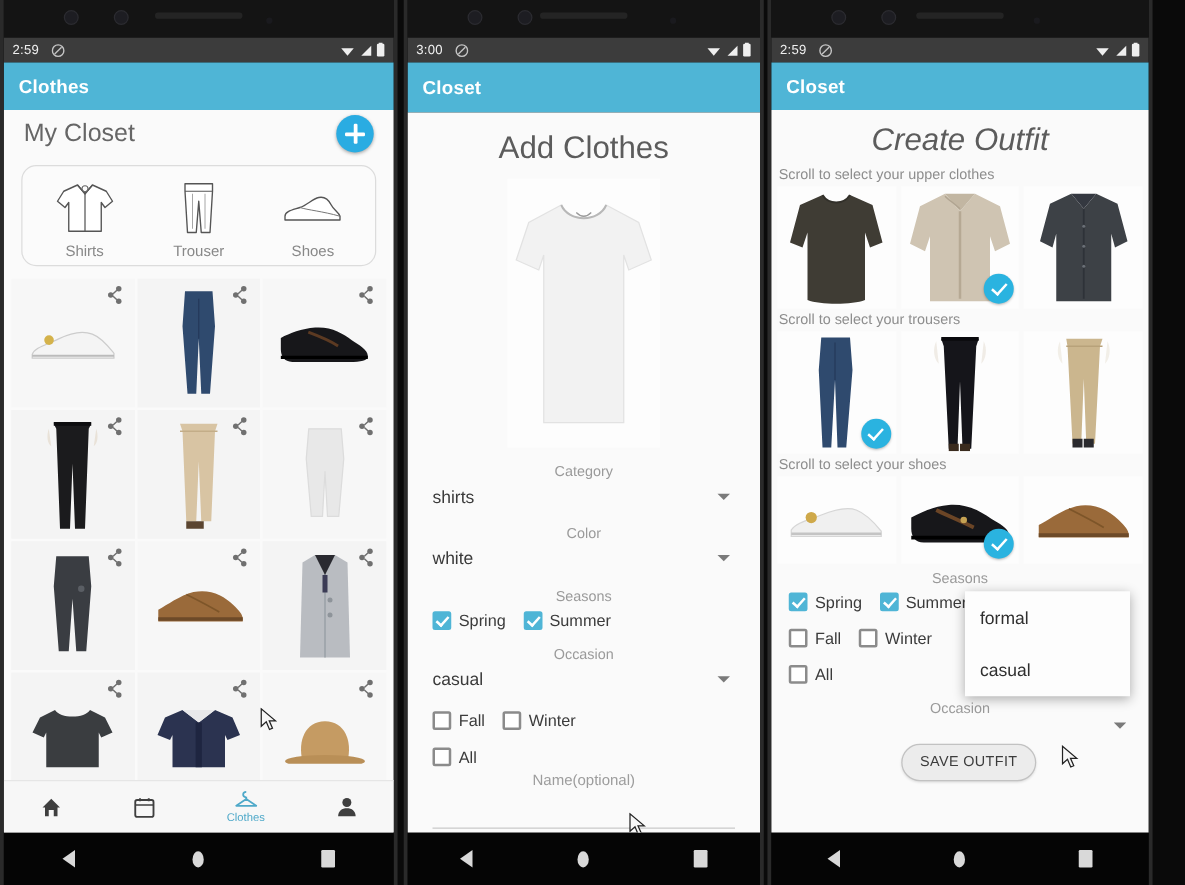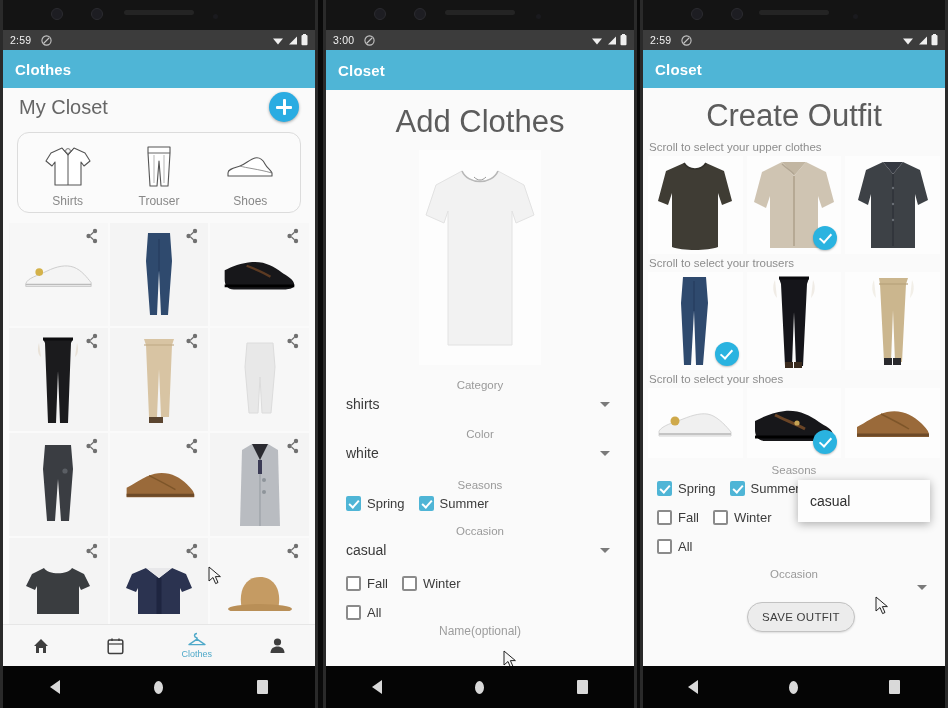--- a/index.html
+++ b/index.html
@@ -21,21 +21,21 @@
     position: relative;
     height: 708px;
     background: #111;
     border-left: 3px solid #2a2a2a;
     border-right: 3px solid #2a2a2a;
     display: flex;
     flex-direction: column;
     overflow: hidden;
   }
   .phone.p1 { width: 318px; }
-  .phone.p2 { width: 314px; margin-left: 5px; }
+  .phone.p2 { width: 288px; margin-left: 5px; }
   .phone.p3 { width: 308px; margin-left: 3px; }
 
   .bezel-top {
     position: relative;
     height: 30px;
     background: #141414;
     flex: 0 0 auto;
   }
   .bezel-top .speaker {
     position: absolute; top: 10px; left: 50%; transform: translateX(-50%);
@@ -154,21 +154,21 @@
     border-top: 1px solid #e6e6e6;
     display: flex; align-items: center; justify-content: space-around;
   }
   .navitem { display: flex; flex-direction: column; align-items: center; color: #3f3f3f; }
   .navitem.active { color: #4fa9c9; }
   .navlabel { font-size: 9px; margin-top: 1px; color: #4fa9c9; }
 
   
   .page-title {
     text-align: center;
-    font-size: 31px;
+    font-size: 25px;
     color: #5c5c5c;
     padding: 14px 0 8px;
     font-weight: normal;
   }
   .preview-box {
     margin: 2px auto 0;
     width: 122px; height: 215px;
     background: #fdfdfd;
     display: flex; align-items: center; justify-content: center;
   }
@@ -780,21 +780,21 @@
             </svg>
         </span>
       </span>
     </div>
 
     <div class="appbar">
       <span>Closet</span>
     </div>
 
     <div class="screen">
-      <div class="page-title" style="padding:10px 0 4px;">Create Outfit</div>
+      <div class="page-title" style="padding:10px 0 4px;font-style:italic;">Create Outfit</div>
 
       <div class="scroll-hint">Scroll to select your upper clothes</div>
       <div class="row3">
         <div class="tile">
           <svg width="78" height="92" viewBox="0 0 78 92">
               <path d="M28 4 L10 12 L2 42 L12 46 L16 34 L16 88 C26 92 52 92 62 88 L62 34 L66 46 L76 42 L68 12 L50 4 C45 12 33 12 28 4 Z" fill="#3f3c34"></path>
               <path d="M28 4 C33 12 45 12 50 4" fill="none" stroke="#32302a" stroke-width="1.6"></path>
             </svg>
         </div>
         <div class="tile">
@@ -901,20 +901,21 @@
               <span class="caret"></span>
             </div>
           </div>
         </div>
 
         <div class="pillbtn" style="margin-top:10px; width:108px; margin-left:90px;">
           <span>SAVE OUTFIT</span>
         </div>
 
         <div class="dropdown">
+          <div class="dd-item">formal</div>
           <div class="dd-item">casual</div>
         </div>
       </div>
 
       <div class="cursor" style="left:232px; top:508px;">
         <svg width="15" height="20" viewBox="0 0 15 20">
             <path d="M1 1 L1 15 L5 11.5 L7.6 17.6 L10 16.5 L7.4 10.6 L12.4 10.6 Z" fill="#f6f6f6" stroke="#222" stroke-width="1"></path>
           </svg>
       </div>
     </div>

